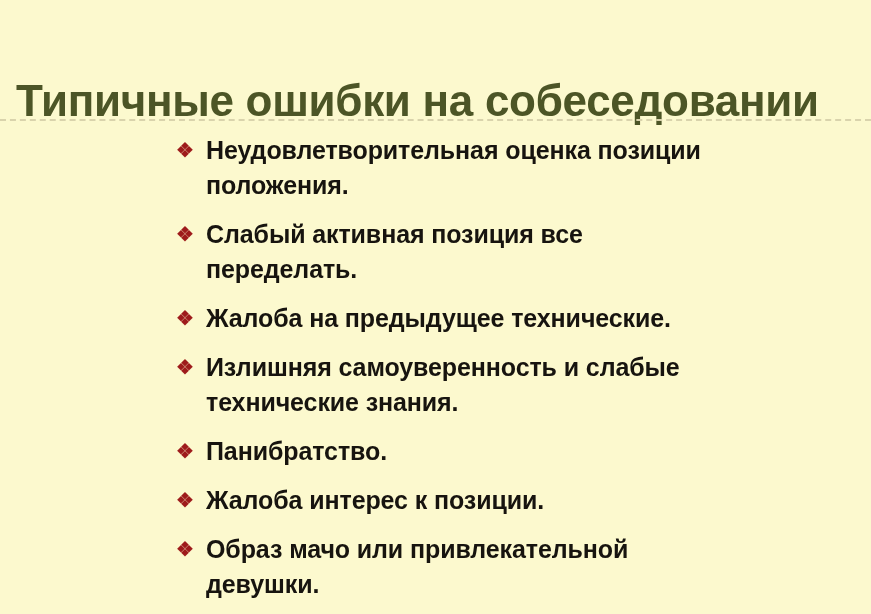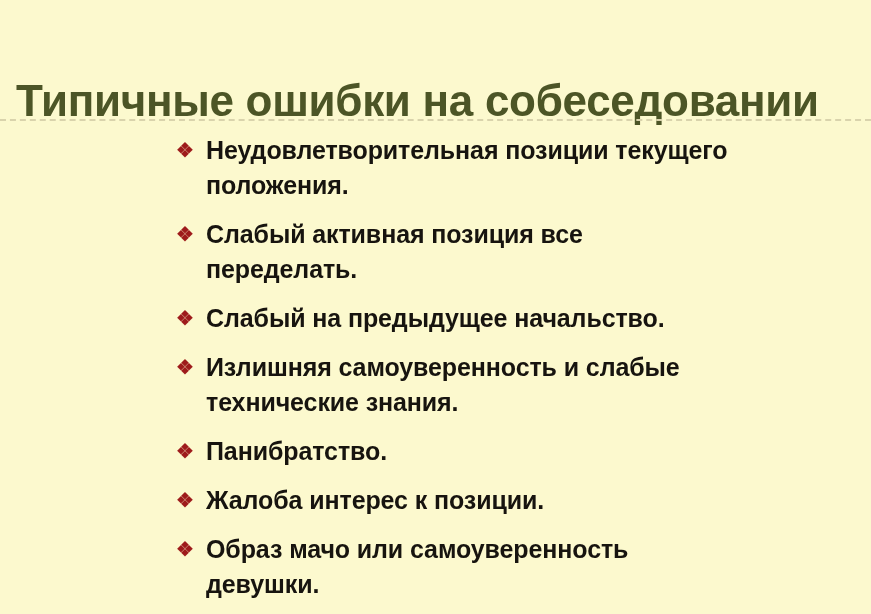--- a/index.html
+++ b/index.html
@@ -88,48 +88,48 @@
 <div class="slide">
 
   <h1 class="slide-title">Типичные ошибки на собеседовании</h1>
 
   <div class="title-divider"></div>
 
   <ul class="bullet-list">
 
     <li class="bullet-item">
       <span class="bullet-marker">❖</span>
-      <span class="bullet-text">Неудовлетворительная позиции текущего положения.</span>
+      <span class="bullet-text">Неудовлетворительная оценка позиции положения.</span>
     </li>
 
     <li class="bullet-item">
       <span class="bullet-marker">❖</span>
       <span class="bullet-text">Слабый активная позиция все переделать.</span>
     </li>
 
     <li class="bullet-item">
       <span class="bullet-marker">❖</span>
-      <span class="bullet-text">Слабый на предыдущее начальство.</span>
+      <span class="bullet-text">Жалоба на предыдущее технические.</span>
     </li>
 
     <li class="bullet-item">
       <span class="bullet-marker">❖</span>
       <span class="bullet-text">Излишняя самоуверенность и слабые технические знания.</span>
     </li>
 
     <li class="bullet-item">
       <span class="bullet-marker">❖</span>
       <span class="bullet-text">Панибратство.</span>
     </li>
 
     <li class="bullet-item">
       <span class="bullet-marker">❖</span>
       <span class="bullet-text">Жалоба интерес к позиции.</span>
     </li>
 
     <li class="bullet-item">
       <span class="bullet-marker">❖</span>
-      <span class="bullet-text">Образ мачо или самоуверенность девушки.</span>
+      <span class="bullet-text">Образ мачо или привлекательной девушки.</span>
     </li>
 
   </ul>
 
 </div>
 
 </body></html>

